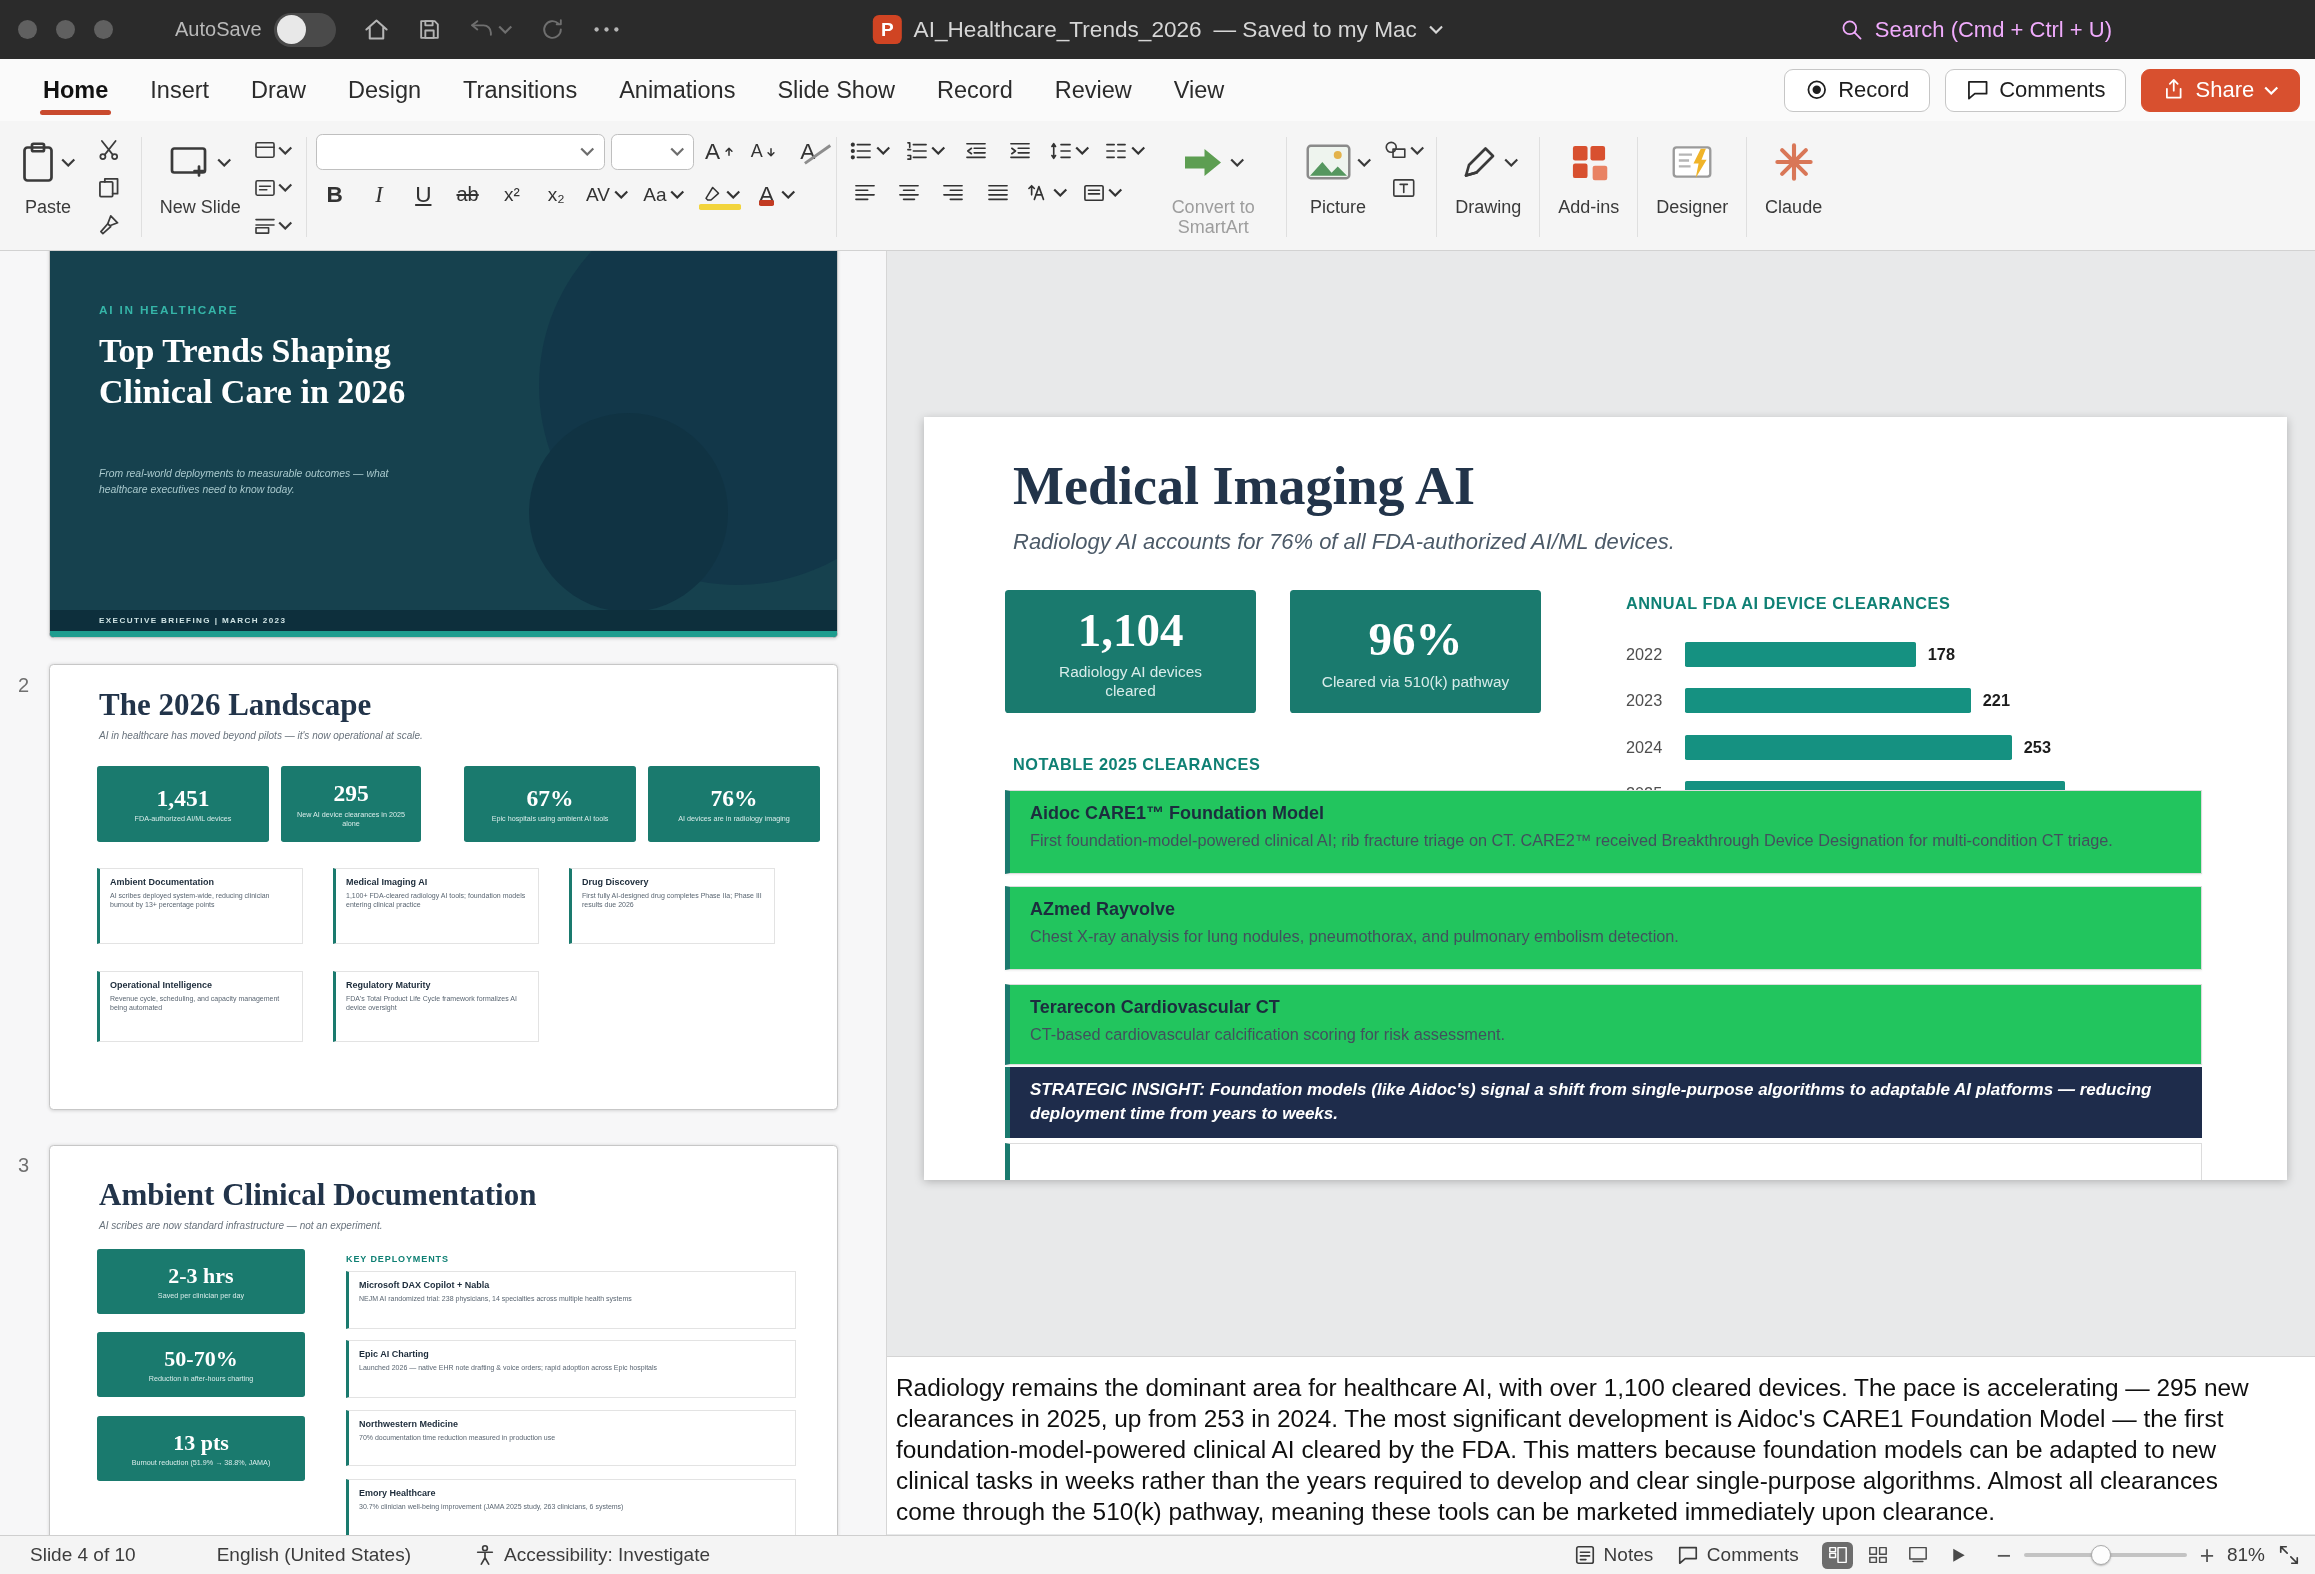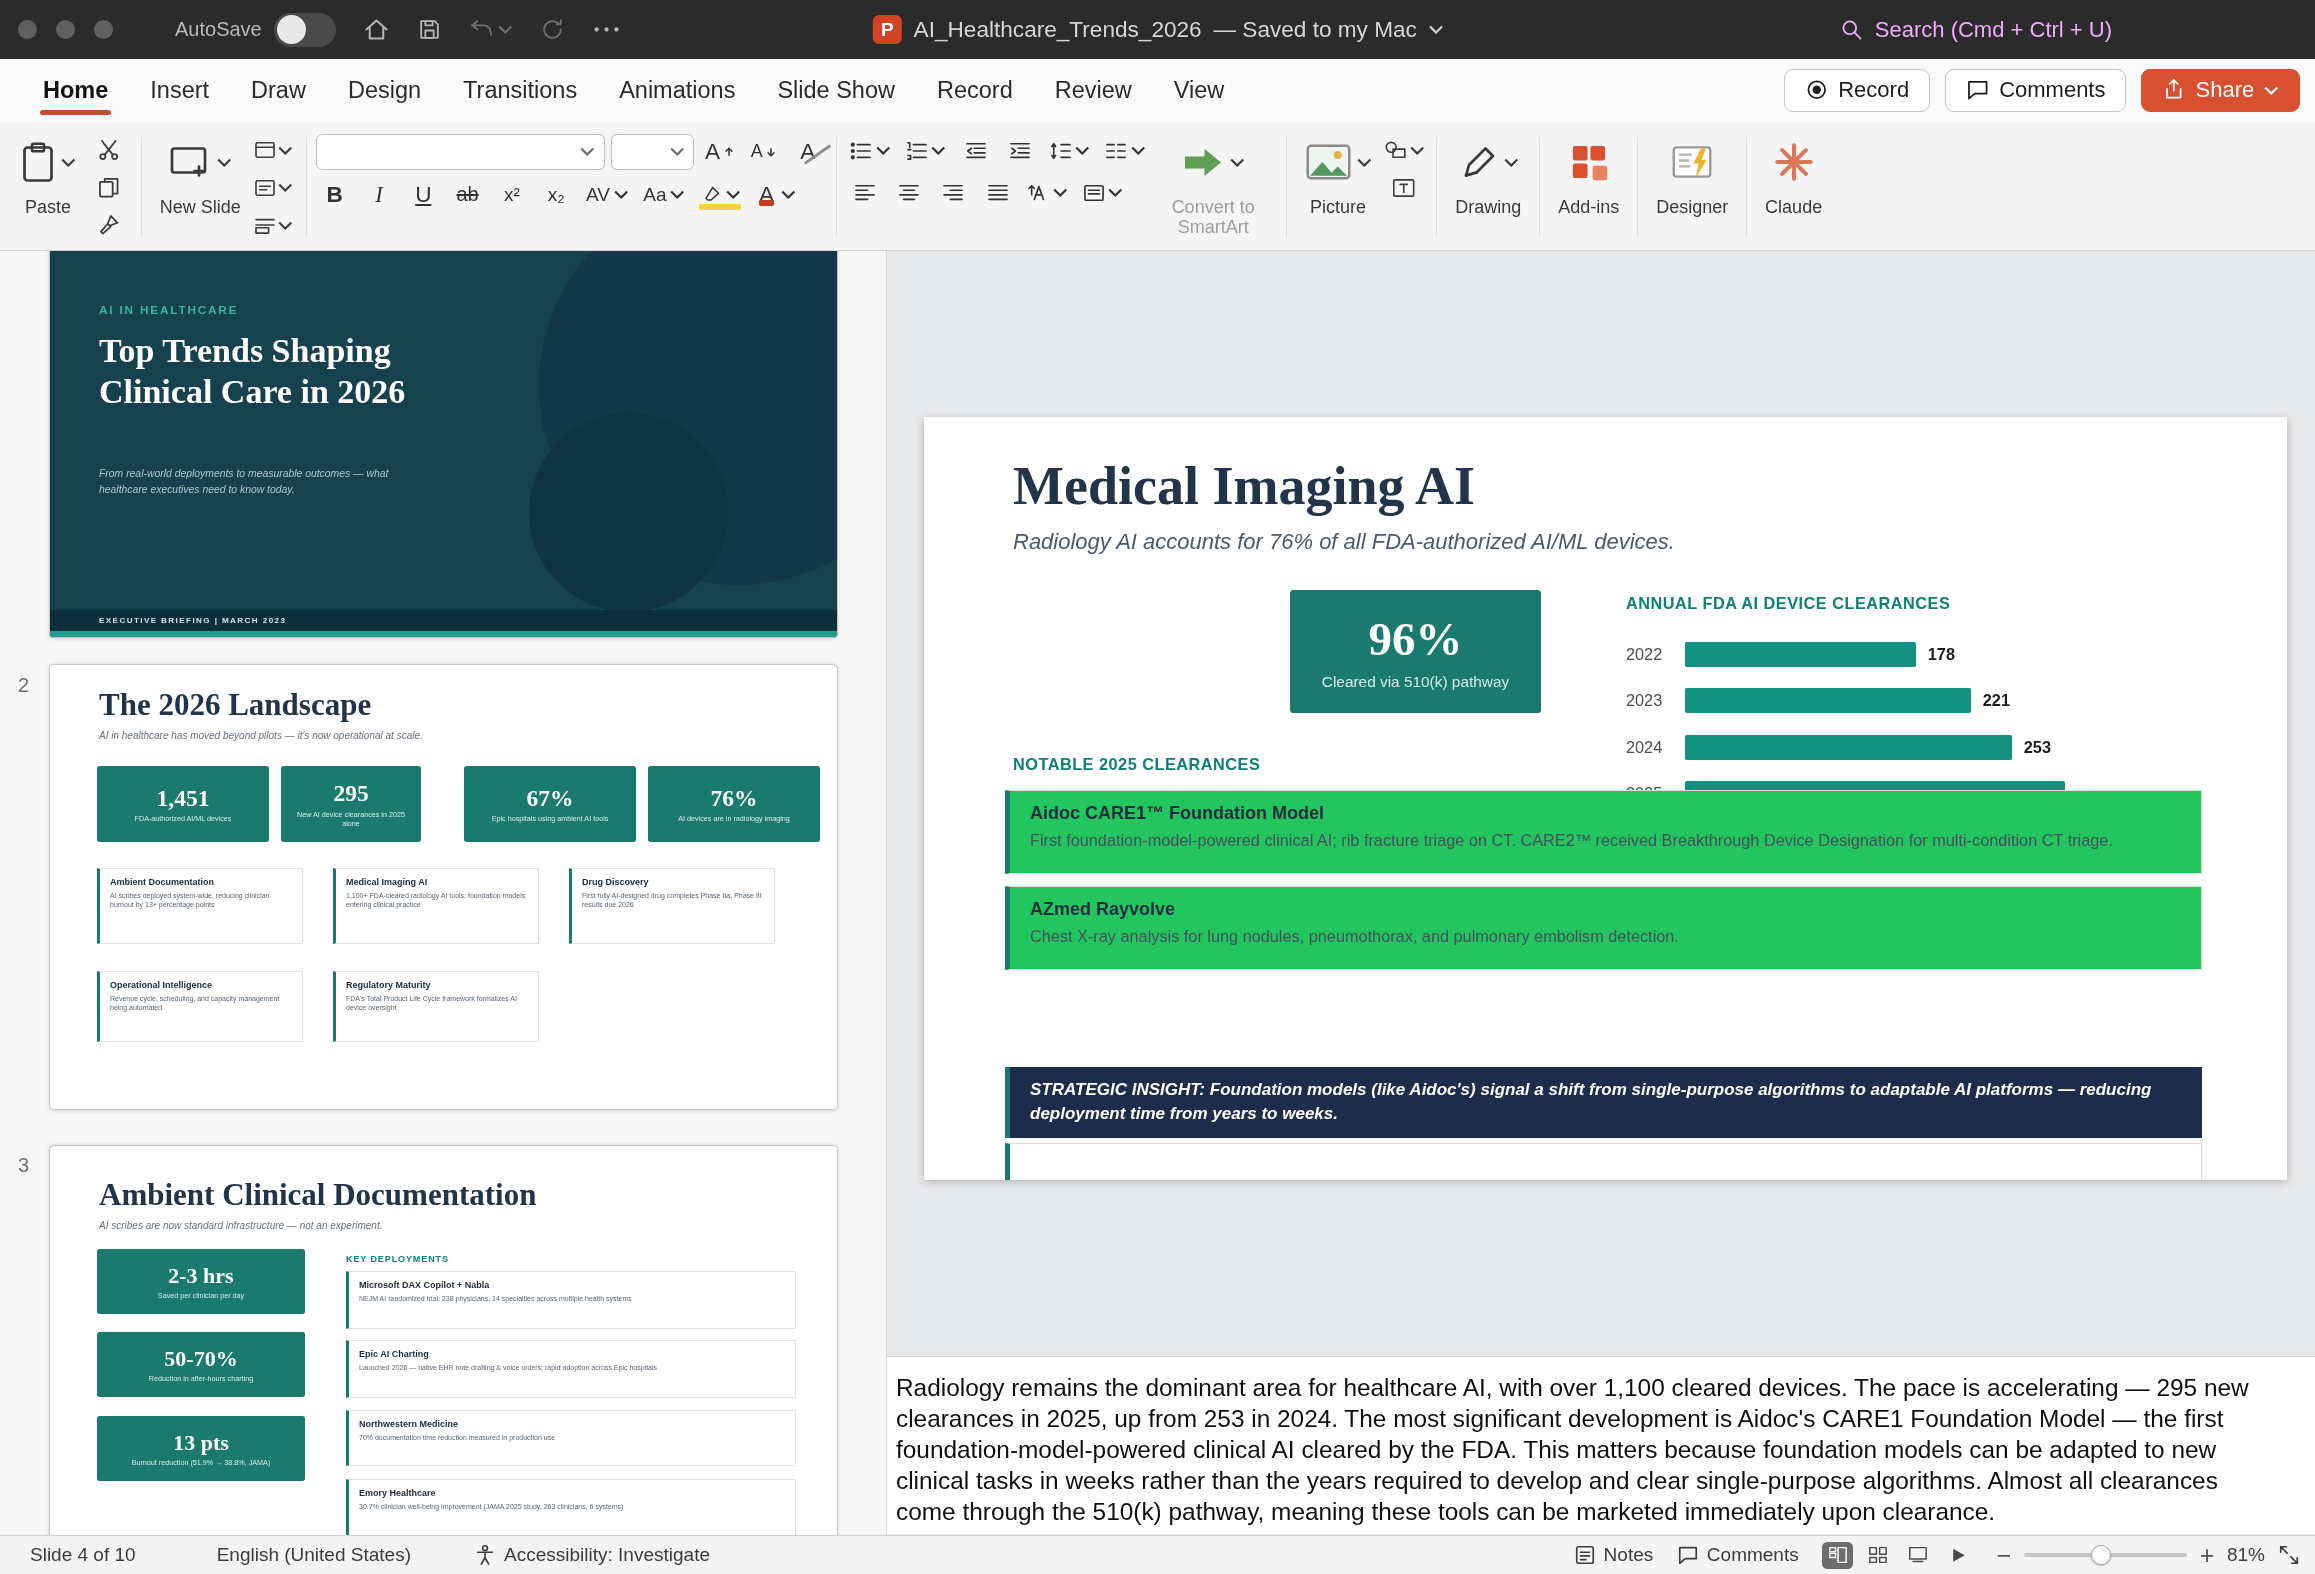--- a/index.html
+++ b/index.html
@@ -666,20 +666,24 @@
       </div>
 
     </div>
   </div>
 
   <div class="canvas">
     <div class="slide">
       <div class="ms-title">Medical Imaging AI</div>
       <div class="ms-sub">Radiology AI accounts for 76% of all FDA-authorized AI/ML devices.</div>
 
+      <div class="ms-stat" style="left:81px">
+        <div class="v">1,104</div>
+        <div class="l">Radiology AI devices cleared</div>
+      </div>
       <div class="ms-stat" style="left:366px">
         <div class="v">96%</div>
         <div class="l">Cleared via 510(k) pathway</div>
       </div>
 
       <div class="chart-title">ANNUAL FDA AI DEVICE CLEARANCES</div>
       <div class="chart-row" style="top:225px">
         <span class="yr">2022</span>
         <div class="bar" style="width: 231px;"></div>
         <span class="val">178</span>
@@ -701,20 +705,24 @@
 
       <div class="notable">NOTABLE 2025 CLEARANCES</div>
 
       <div class="clr-card" style="top:373px; height:84px">
         <div class="ct">Aidoc CARE1™ Foundation Model</div>
         <div class="cb">First foundation-model-powered clinical AI; rib fracture triage on CT. CARE2™ received Breakthrough Device Designation for multi-condition CT triage.</div>
       </div>
       <div class="clr-card" style="top:469px; height:84px">
         <div class="ct">AZmed Rayvolve</div>
         <div class="cb">Chest X-ray analysis for lung nodules, pneumothorax, and pulmonary embolism detection.</div>
+      </div>
+      <div class="clr-card" style="top:567px; height:81px">
+        <div class="ct">Terarecon Cardiovascular CT</div>
+        <div class="cb">CT-based cardiovascular calcification scoring for risk assessment.</div>
       </div>
 
       <div class="ms-insight">STRATEGIC INSIGHT:  Foundation models (like Aidoc's) signal a shift from single-purpose algorithms to adaptable AI platforms — reducing deployment time from years to weeks.</div>
       <div class="partial-card"></div>
     </div>
   </div>
 
   <div class="notespane">
     <div class="notes-text">Radiology remains the dominant area for healthcare AI, with over 1,100 cleared devices. The pace is accelerating — 295 new clearances in 2025, up from 253 in 2024. The most significant development is Aidoc's CARE1 Foundation Model — the first foundation-model-powered clinical AI cleared by the FDA. This matters because foundation models can be adapted to new clinical tasks in weeks rather than the years required to develop and clear single-purpose algorithms. Almost all clearances come through the 510(k) pathway, meaning these tools can be marketed immediately upon clearance.</div>
   </div>

